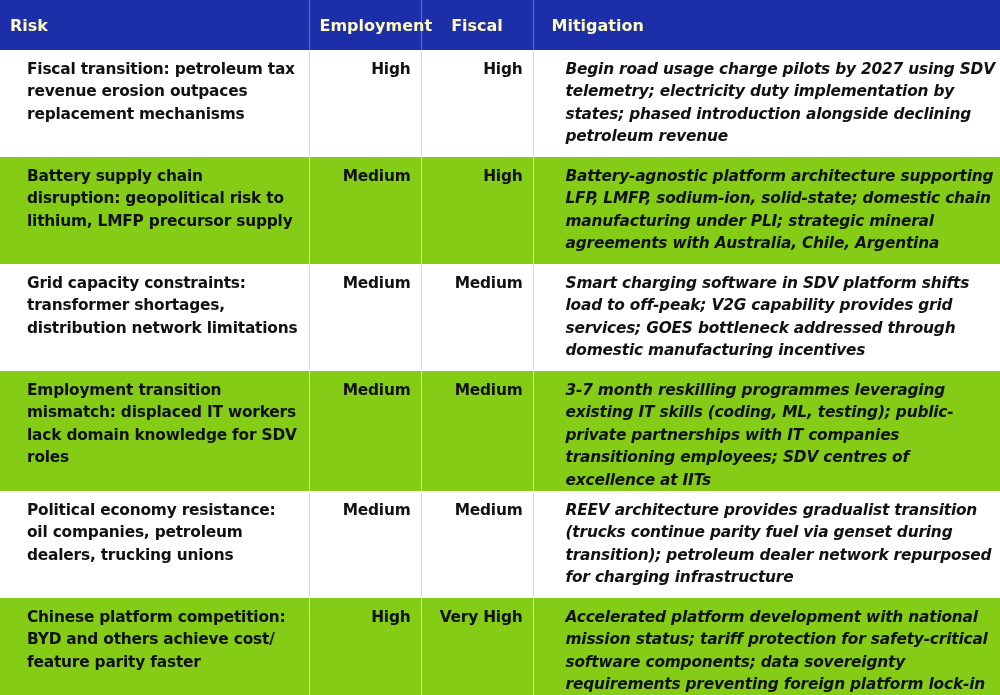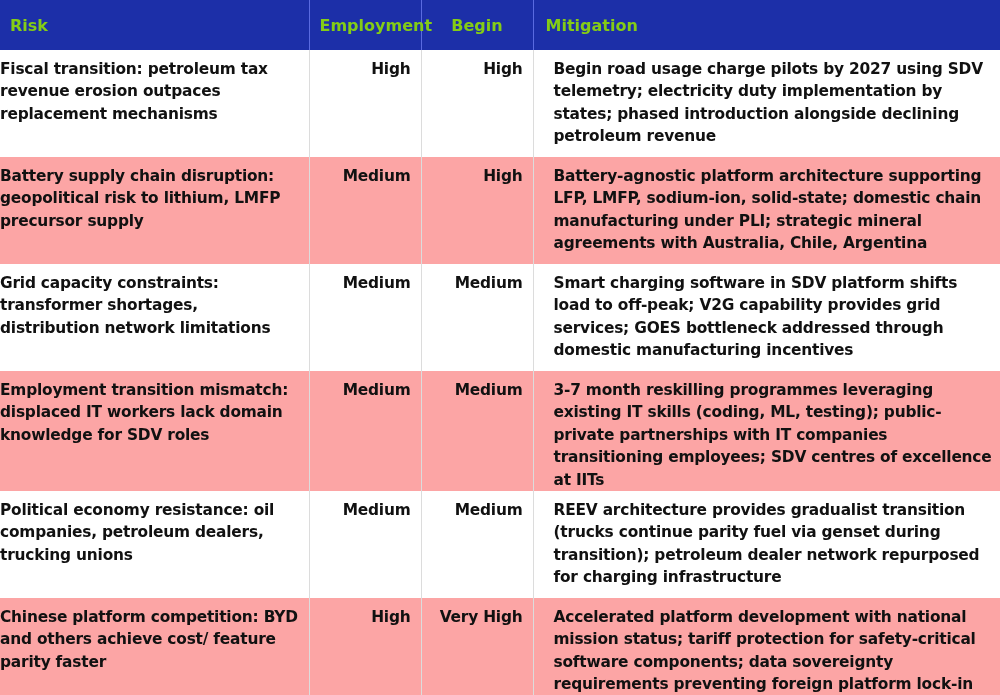--- a/index.html
+++ b/index.html
@@ -22,64 +22,64 @@
     col.c-risk { width: 309px; }
     col.c-prob { width: 112px; }
     col.c-impact { width: 112px; }
     col.c-mit { width: 467px; }
 
     thead tr {
       background: #1c2fa8;
       height: 50px;
     }
     thead th {
-      color: #84cc16;
+      color: #fef9c3;
       font-weight: bold;
       font-size: 16px;
       text-align: left;
       padding: 0 10px;
       border-left: 1px solid #5a6be0;
       letter-spacing: 0;
     }
     thead th:first-child { border-left: none; }
     thead th.center { text-align: center; }
-    thead th.mit { padding-left: 12px; }
+    thead th.mit { padding-left: 18px; }
 
     tbody tr { height: 107px; }
-    tbody tr.alt { background: #fca5a5; }
+    tbody tr.alt { background: #84cc16; }
     tbody tr.plain { background: #ffffff; }
     tbody td {
       vertical-align: top;
       font-weight: bold;
       font-size: 15.4px;
       line-height: 22.4px;
       padding: 8px 10px 0 10px;
       border-left: 1px solid #dcdcdc;
       letter-spacing: -0.2px;
     }
-    tbody td:first-child { border-left: none; padding-left: 0; margin-left: 48px; }
+    tbody td:first-child { border-left: none; padding-left: 27px; margin-left: 48px; }
     tbody td.center { text-align: right; }
-    tbody td.mit { padding-left: 20px; padding-right: 4px; }
+    tbody td.mit { padding-left: 32px; padding-right: 4px; font-style: italic; }
     tbody tr:last-child { border-bottom: 2px solid #7a8aa8; }
   </style>
 </head>
 <body>
 
 <table class="risk-table">
   <colgroup>
     <col class="c-risk">
       <col class="c-prob">
       <col class="c-impact">
       <col class="c-mit">
   </colgroup>
   <thead>
     <tr>
       <th>Risk</th>
       <th class="center">Employment</th>
-      <th class="center">Begin</th>
+      <th class="center">Fiscal</th>
       <th class="mit">Mitigation</th>
     </tr>
   </thead>
   <tbody>
     <tr class="plain">
       <td>Fiscal transition: petroleum tax revenue erosion outpaces replacement mechanisms</td>
       <td class="center">High</td>
       <td class="center">High</td>
       <td class="mit">Begin road usage charge pilots by 2027 using SDV telemetry; electricity duty implementation by states; phased introduction alongside declining petroleum revenue</td>
     </tr>

